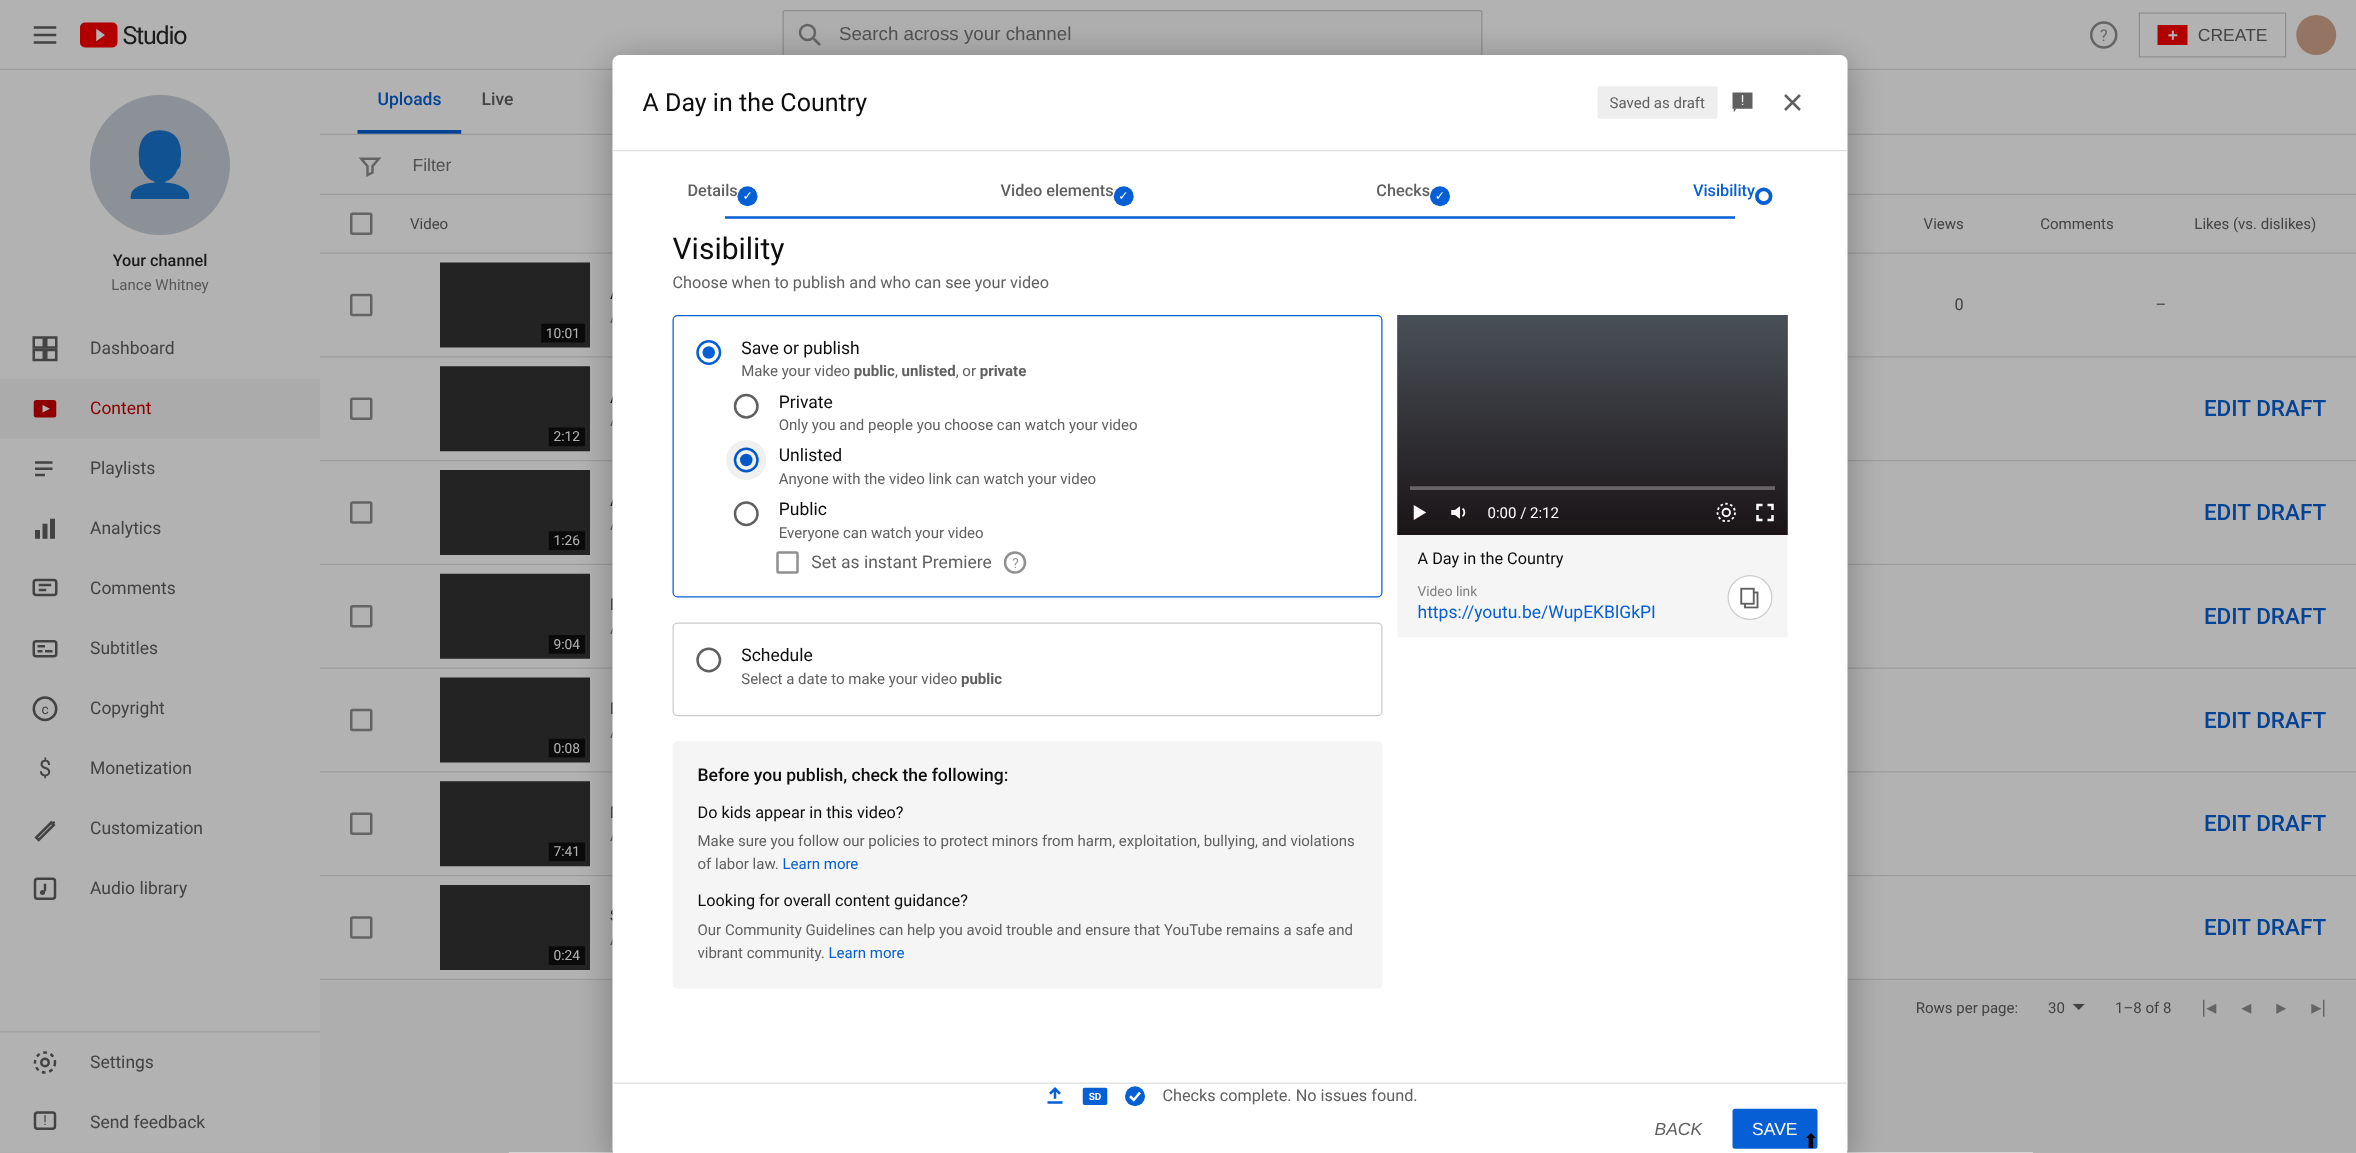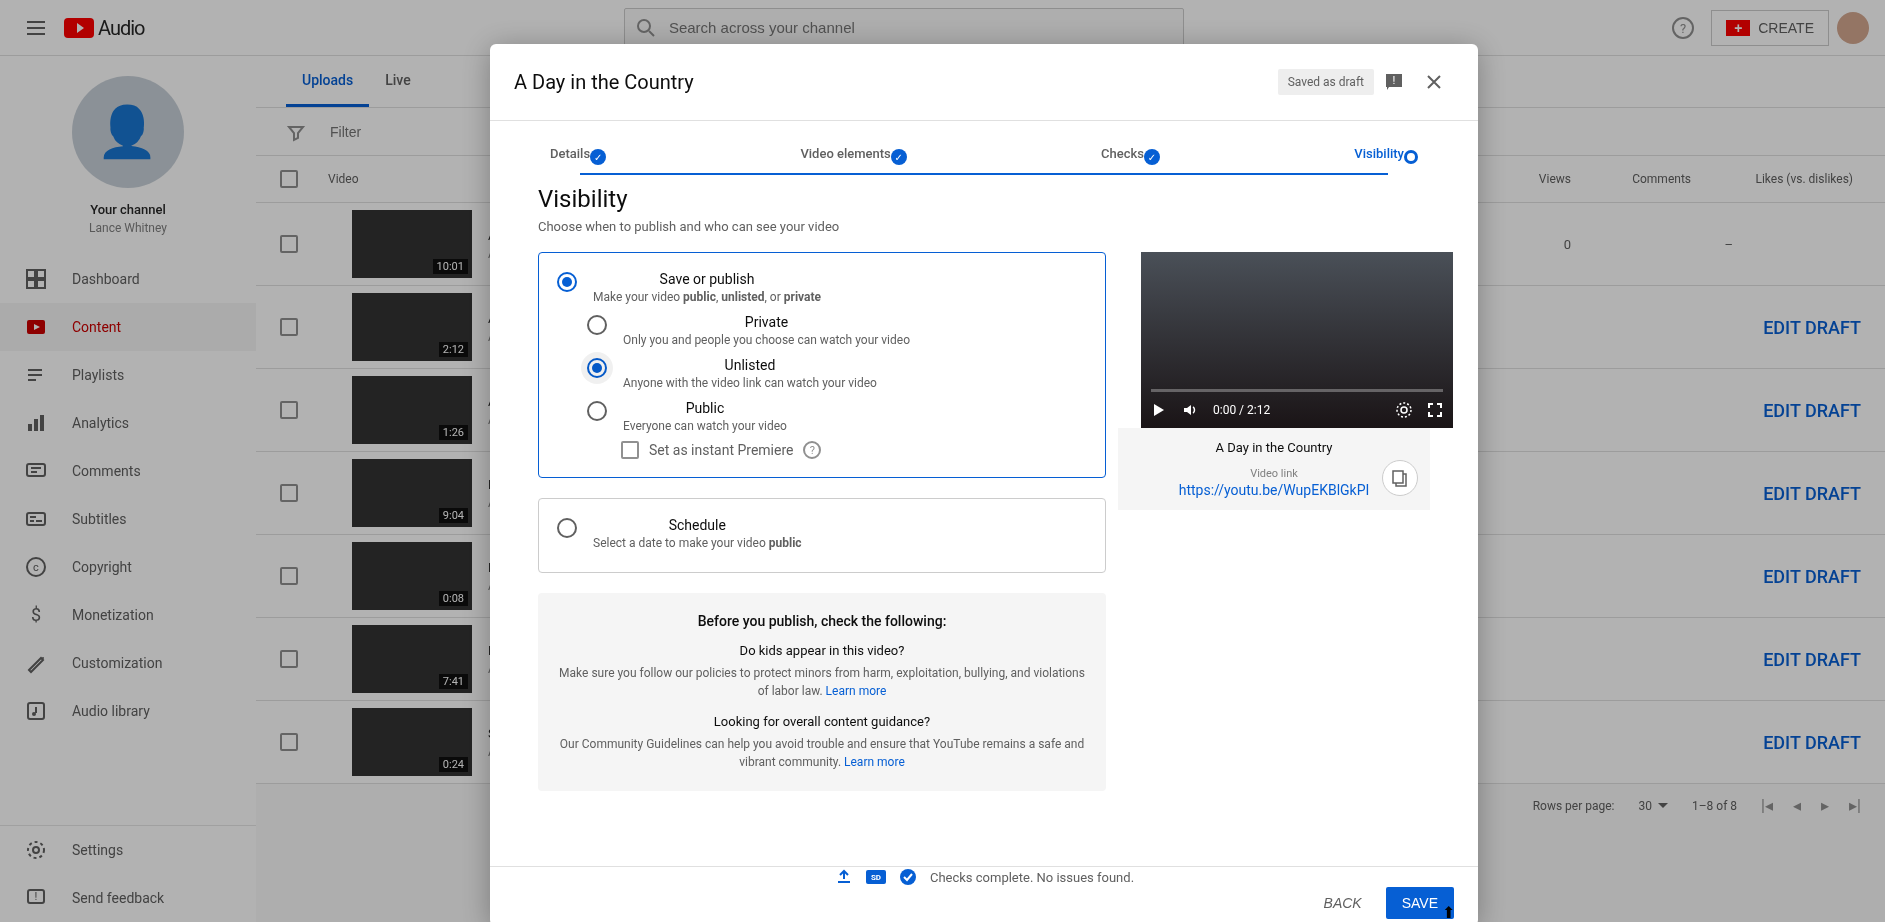--- a/index.html
+++ b/index.html
@@ -69,42 +69,42 @@
 .feedback-btn, .close-btn { width: 40px; height: 40px; display: flex; align-items: center; justify-content: center; cursor:pointer; color:#606060;}
 .stepper { display:flex; align-items:center; justify-content:space-between; padding: 20px 60px 0; position:relative;}
 .stepper-line { position:absolute; left:90px; right:90px; top:52px; height:2px; background:#065fd4;}
 .step { display:flex; align-items:center; z-index:1; font-size:13px; font-weight:500; color:#606060;}
 .step.active { color:#065fd4;}
 .step-dot { width:16px; height:16px; border-radius:50%; background:#065fd4; margin-top:8px; display:flex; align-items:center; justify-content:center; color:#fff; font-size:10px;}
 .step-dot.empty { background:#fff; border:3px solid #065fd4; width:14px; height:14px;}
 .modal-body { flex:1; overflow-y:auto; padding: 20px 48px;}
 .vis-title { font-size:24px; color:#0d0d0d; margin-bottom:6px;}
 .vis-sub { font-size:13px; color:#606060; margin-bottom:18px;}
-.vis-cols { display:flex; gap:12px;text-align:center;}
+.vis-cols { display:flex; gap:12px;}
 .vis-left { flex:1;}
 .vis-right { width:312px;}
 .card { border:1px solid #ccc; border-radius:4px; padding:18px; margin-bottom:20px;}
 .card.selected { border-color:#065fd4;}
 .radio-row { display:flex; gap:16px; margin-bottom: 4px;}
 .radio-row.sub { margin-left:30px; margin-top:10px;}
 .radio-outer { width:20px; height:20px; border:2px solid #606060; border-radius:50%; display:flex; align-items:center; justify-content:center; flex-shrink:0; cursor:pointer; margin-top:1px;}
 .radio-outer.checked { border-color:#065fd4;}
 .radio-inner { width:10px; height:10px; border-radius:50%; background:#065fd4;}
 .radio-text .rt { font-size:14px; color:#0d0d0d;}
 .radio-text .rd { font-size:12px; color:#606060; margin-top:3px;}
 .premiere-row { display:flex; align-items:center; margin-left:30px; margin-top:8px; gap:10px;}
 .chkbox { width:18px; height:18px; border:2px solid #909090; border-radius:2px; cursor:pointer;}
 .prem-txt { font-size:14px; color:#606060;}
 .help-circle { width:18px; height:18px; border:2px solid #909090; border-radius:50%; display:flex; align-items:center; justify-content:center; font-size:11px; color:#909090; cursor:pointer;}
 .info-card { background:#f5f5f5; border-radius:4px; padding:20px;}
 .info-title { font-size:14px; font-weight:500; color:#0d0d0d; margin-bottom:14px;}
 .info-q { font-size:13px; color:#0d0d0d; margin-bottom:6px;}
 .info-p { font-size:12px; color:#606060; margin-bottom:14px; line-height:1.5;}
 .learn { color:#065fd4; cursor:pointer;}
-.player { background:#000; width:312px; height:176px; position:relative; display:flex; align-items:flex-end;margin-left:23px;}
+.player { background:#000; width:312px; height:176px; position:relative; display:flex; align-items:flex-end;}
 .player-controls { width:100%; height:36px; display:flex; align-items:center; padding:0 10px; gap:14px; color:#fff; font-size:12px;}
 .progress { position:absolute; left:10px; right:10px; bottom:36px; height:3px; background:rgba(255,255,255,0.3);}
 .preview-meta { background:#f5f5f5; padding:12px 16px; position:relative;}
 .pm-title { font-size:13px; color:#0d0d0d;}
 .pm-label { font-size:11px; color:#808080; margin-top:12px;}
 .pm-link { font-size:14px; color:#065fd4; margin-top:2px; cursor:pointer;}
 .copy-btn { position:absolute; right:12px; bottom:14px; width:36px; height:36px; border:1px solid #ccc; border-radius:50%; background:#fff; display:flex; align-items:center; justify-content:center; cursor:pointer; color:#606060;}
 .modal-footer { height:60px; border-top:1px solid #e0e0e0; display:flex; align-items:center; padding:0 24px;flex-direction:column;}
 .foot-left { display:flex; align-items:center; gap:12px; color:#606060; font-size:13px;}
 .foot-icon { color:#065fd4; width:20px; height:20px; display:flex; align-items:center; justify-content:center;}
@@ -123,21 +123,21 @@
 <div class="header">
   <div class="menu-btn">
     <svg width="24" height="24">
         <path d="M3 6h18M3 12h18M3 18h18" stroke="#606060" stroke-width="2"></path>
       </svg>
   </div>
   <div class="logo">
     <div class="logo-icon">
         <div class="logo-tri"></div>
       </div>
-    <span class="logo-text">Audio</span>
+    <span class="logo-text">Studio</span>
   </div>
   <div class="search-bar">
     <div class="search-box">
       <span class="search-icon-wrap">
         <svg width="20" height="20">
             <circle cx="8" cy="8" r="6" stroke="#909090" stroke-width="2" fill="none"></circle>
             <path d="M13 13l5 5" stroke="#909090" stroke-width="2"></path>
           </svg>
       </span>
       <input class="search-input" style="padding-left: 44px;" placeholder="Search across your channel">

